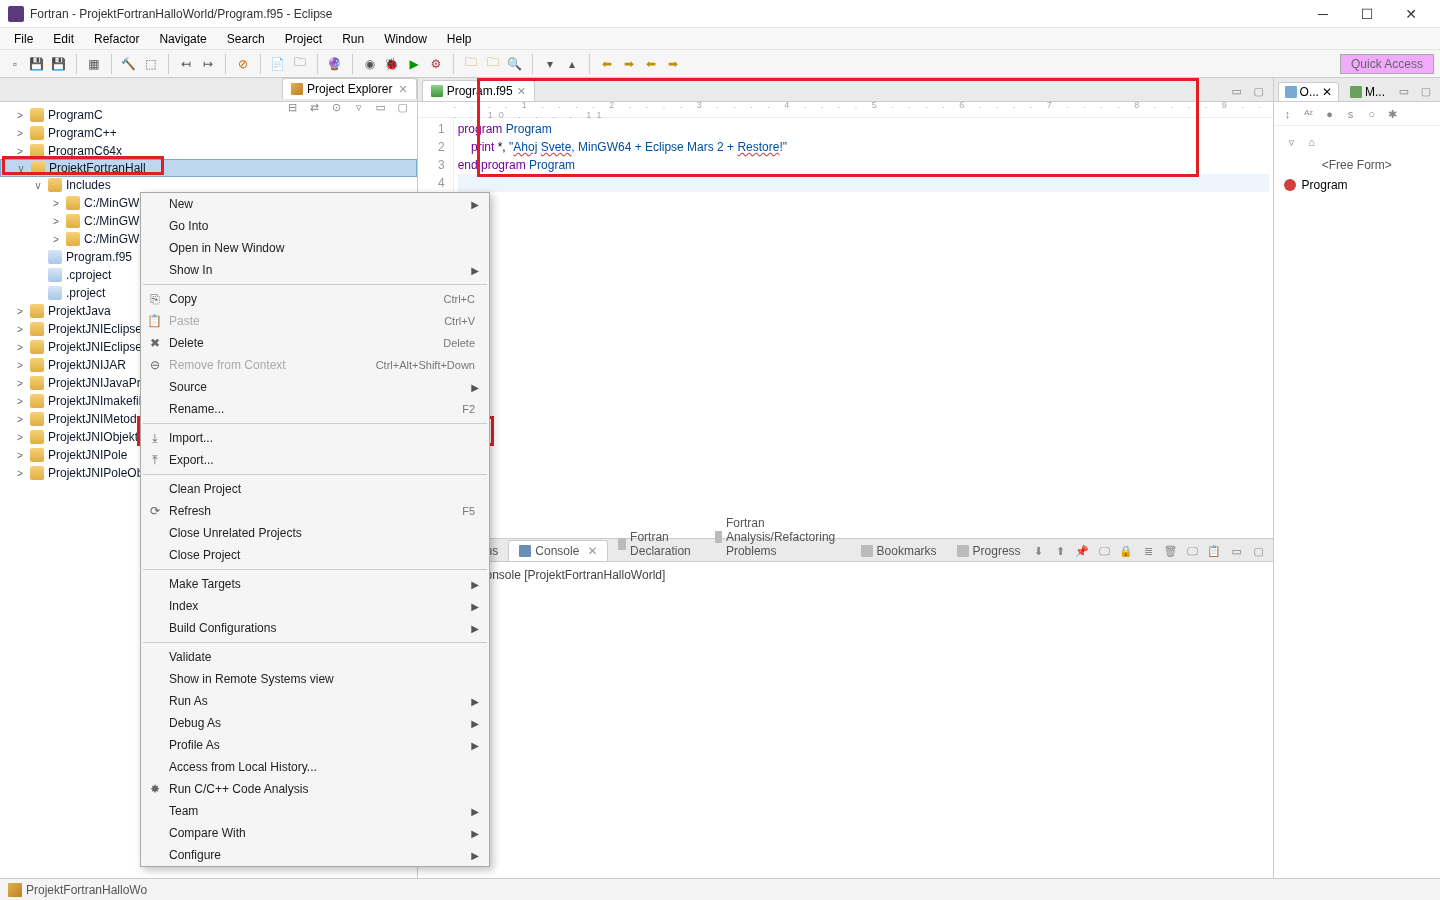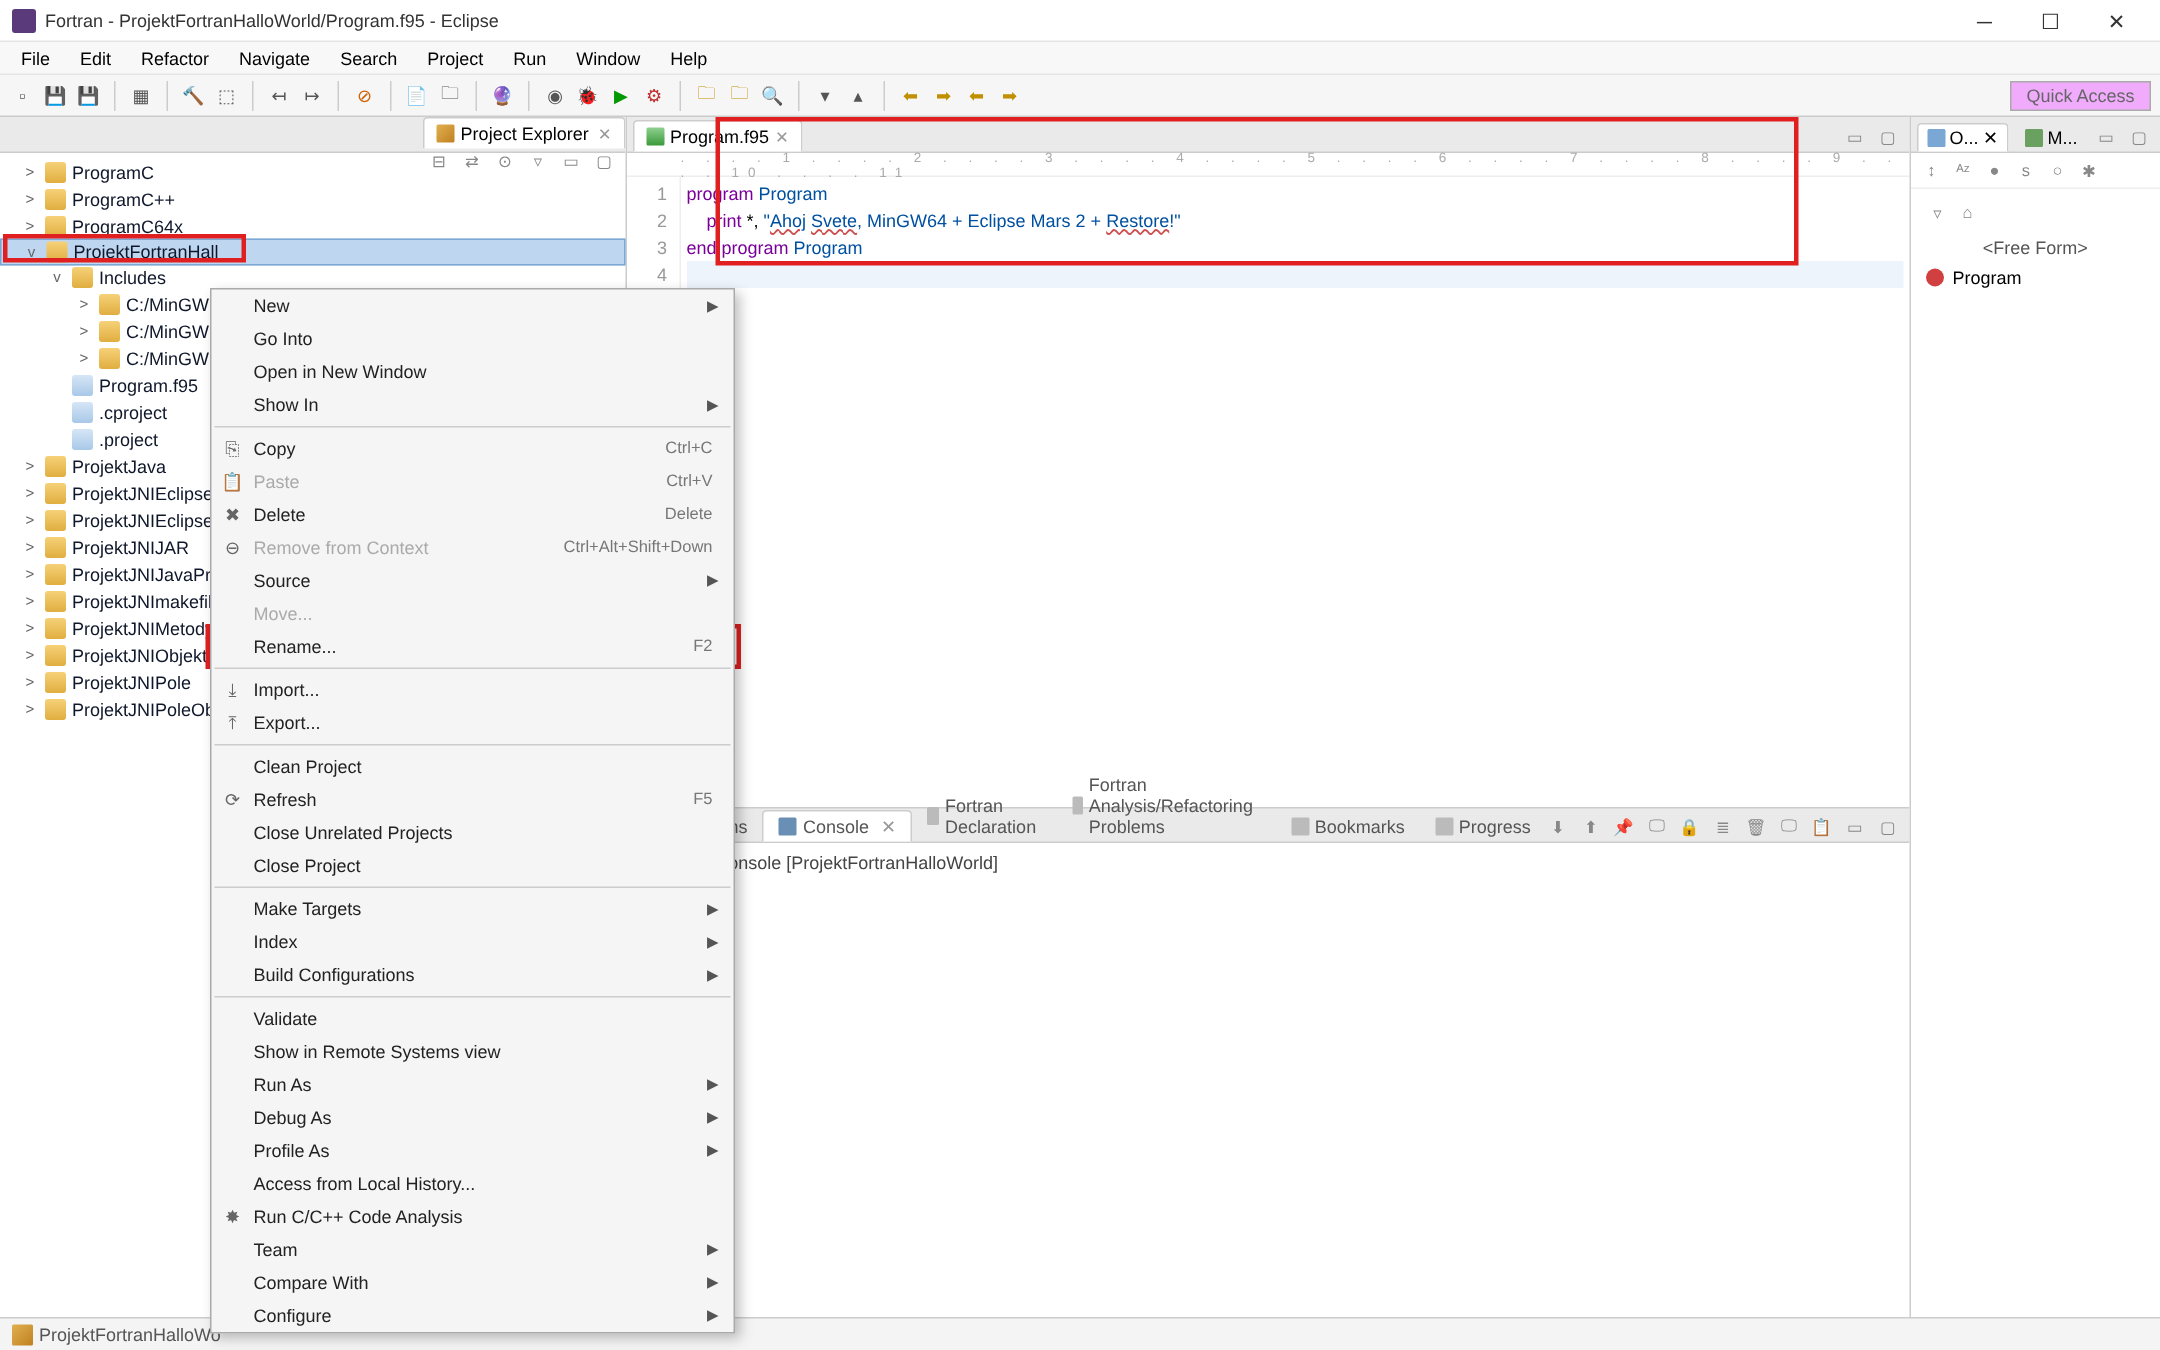--- a/index.html
+++ b/index.html
@@ -323,24 +323,20 @@
         <div class="ctxrow disabled">
           <span class="cicon">⊖</span>
           <span class="clabel">Remove from Context</span>
           <span class="ckey">Ctrl+Alt+Shift+Down</span>
         </div>
         <div class="ctxrow">
           <span class="cicon"></span>
           <span class="clabel">Source</span>
           <span class="csub">▶</span>
         </div>
-        <div class="ctxrow disabled">
-          <span class="cicon"></span>
-          <span class="clabel">Move...</span>
-        </div>
         <div class="ctxrow">
           <span class="cicon"></span>
           <span class="clabel">Rename...</span>
           <span class="ckey">F2</span>
         </div>
         <div class="ctxsep"></div>
         <div class="ctxrow">
           <span class="cicon">⤓</span>
           <span class="clabel">Import...</span>
         </div>

